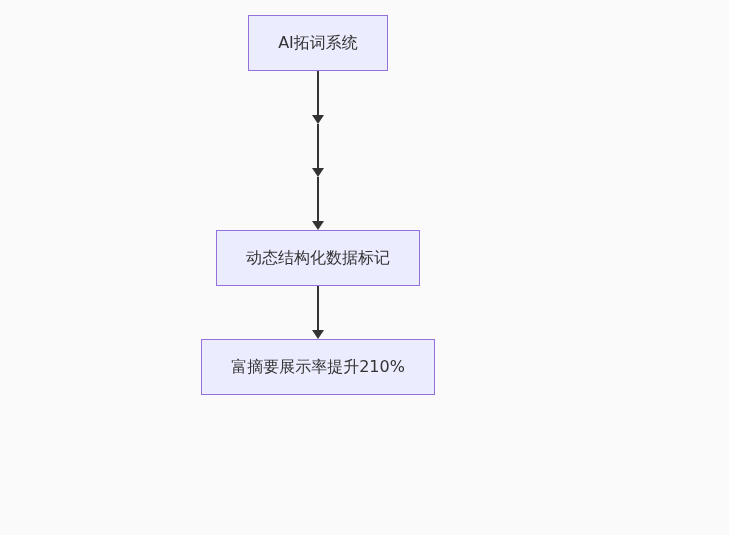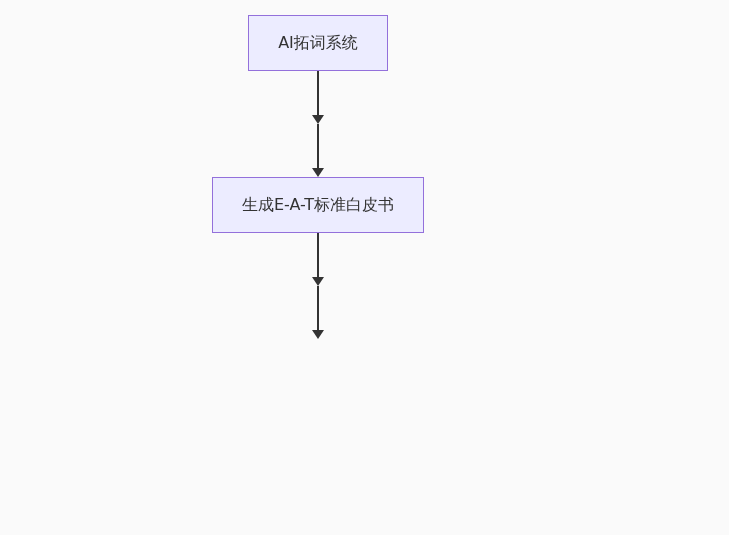--- a/index.html
+++ b/index.html
@@ -72,29 +72,32 @@
     <span class="shaft"></span>
     <span class="head"></span>
   </div>
 
 
   <div class="arrow">
     <span class="shaft"></span>
     <span class="head"></span>
   </div>
 
+
+  <div class="arrow">
+    <span class="shaft"></span>
+    <span class="head"></span>
+  </div>
+
   <div class="node">
-    <span>生成E-A-T标准白皮书</span>
+    <span>动态结构化数据标记</span>
   </div>
 
   <div class="arrow">
     <span class="shaft"></span>
     <span class="head"></span>
   </div>
 
-
-  <div class="arrow">
-    <span class="shaft"></span>
-    <span class="head"></span>
+  <div class="node">
+    <span>富摘要展示率提升210%</span>
   </div>
-
 
 </div>
 
 </body></html>

